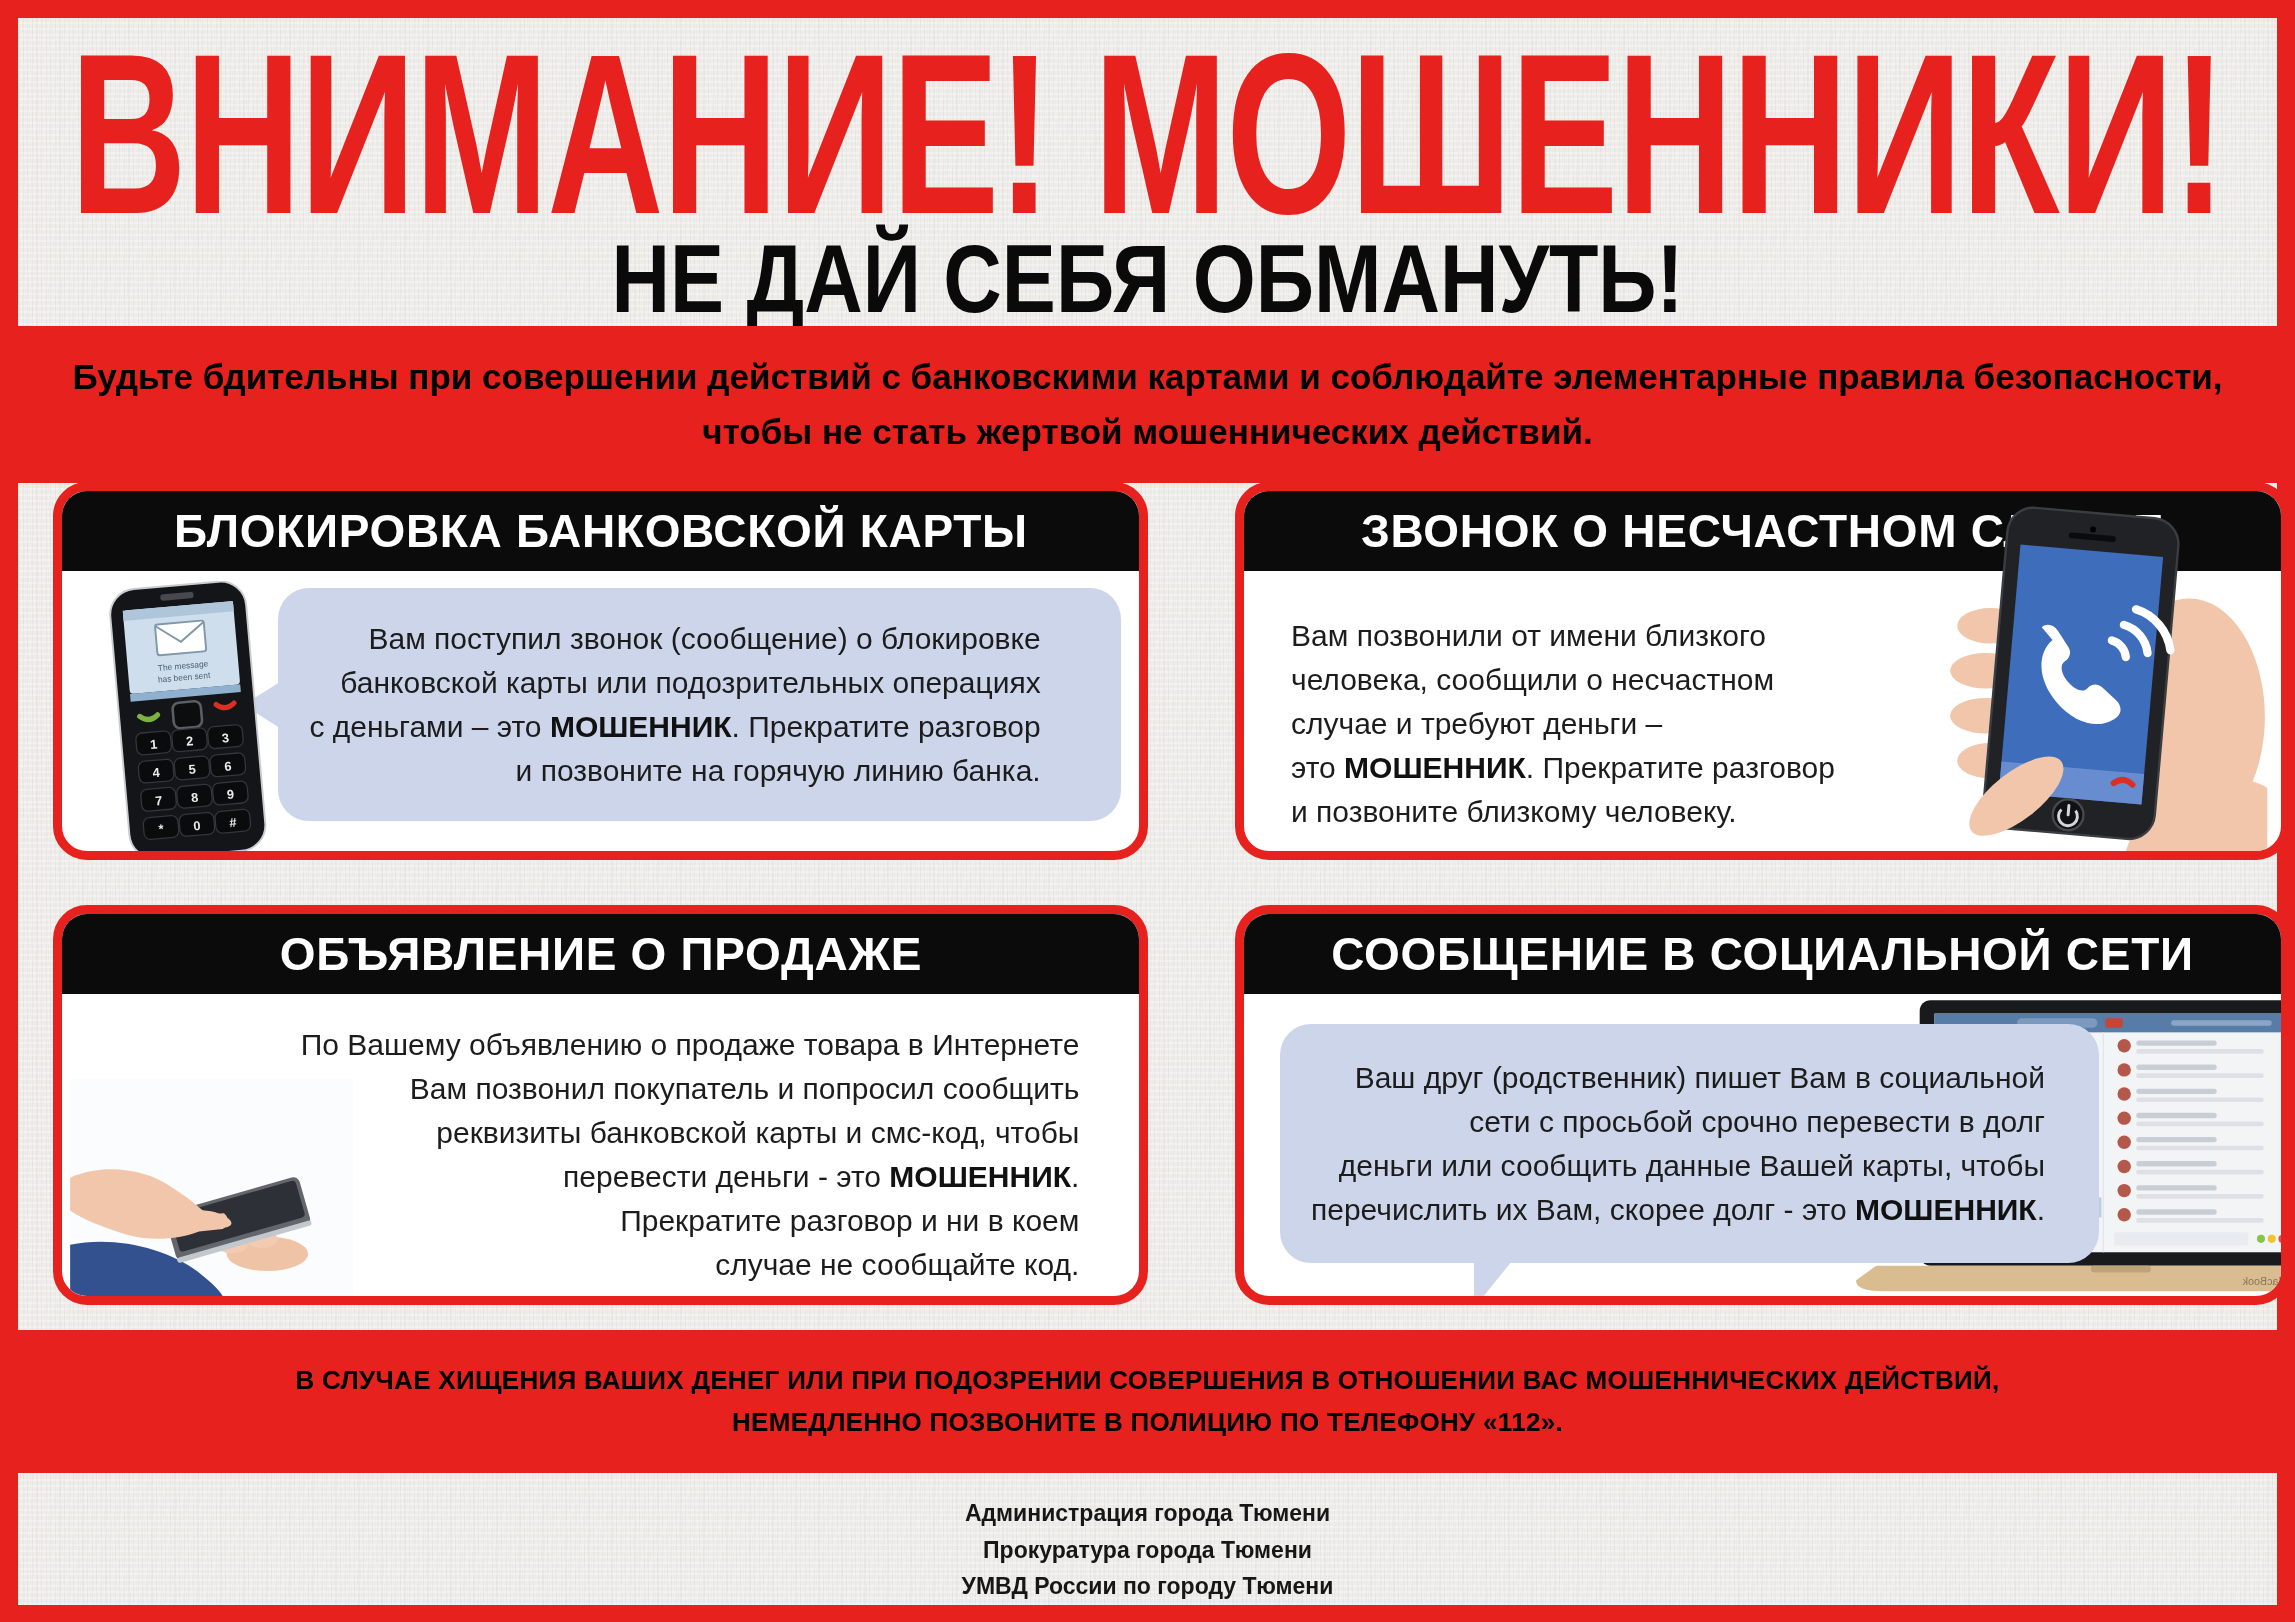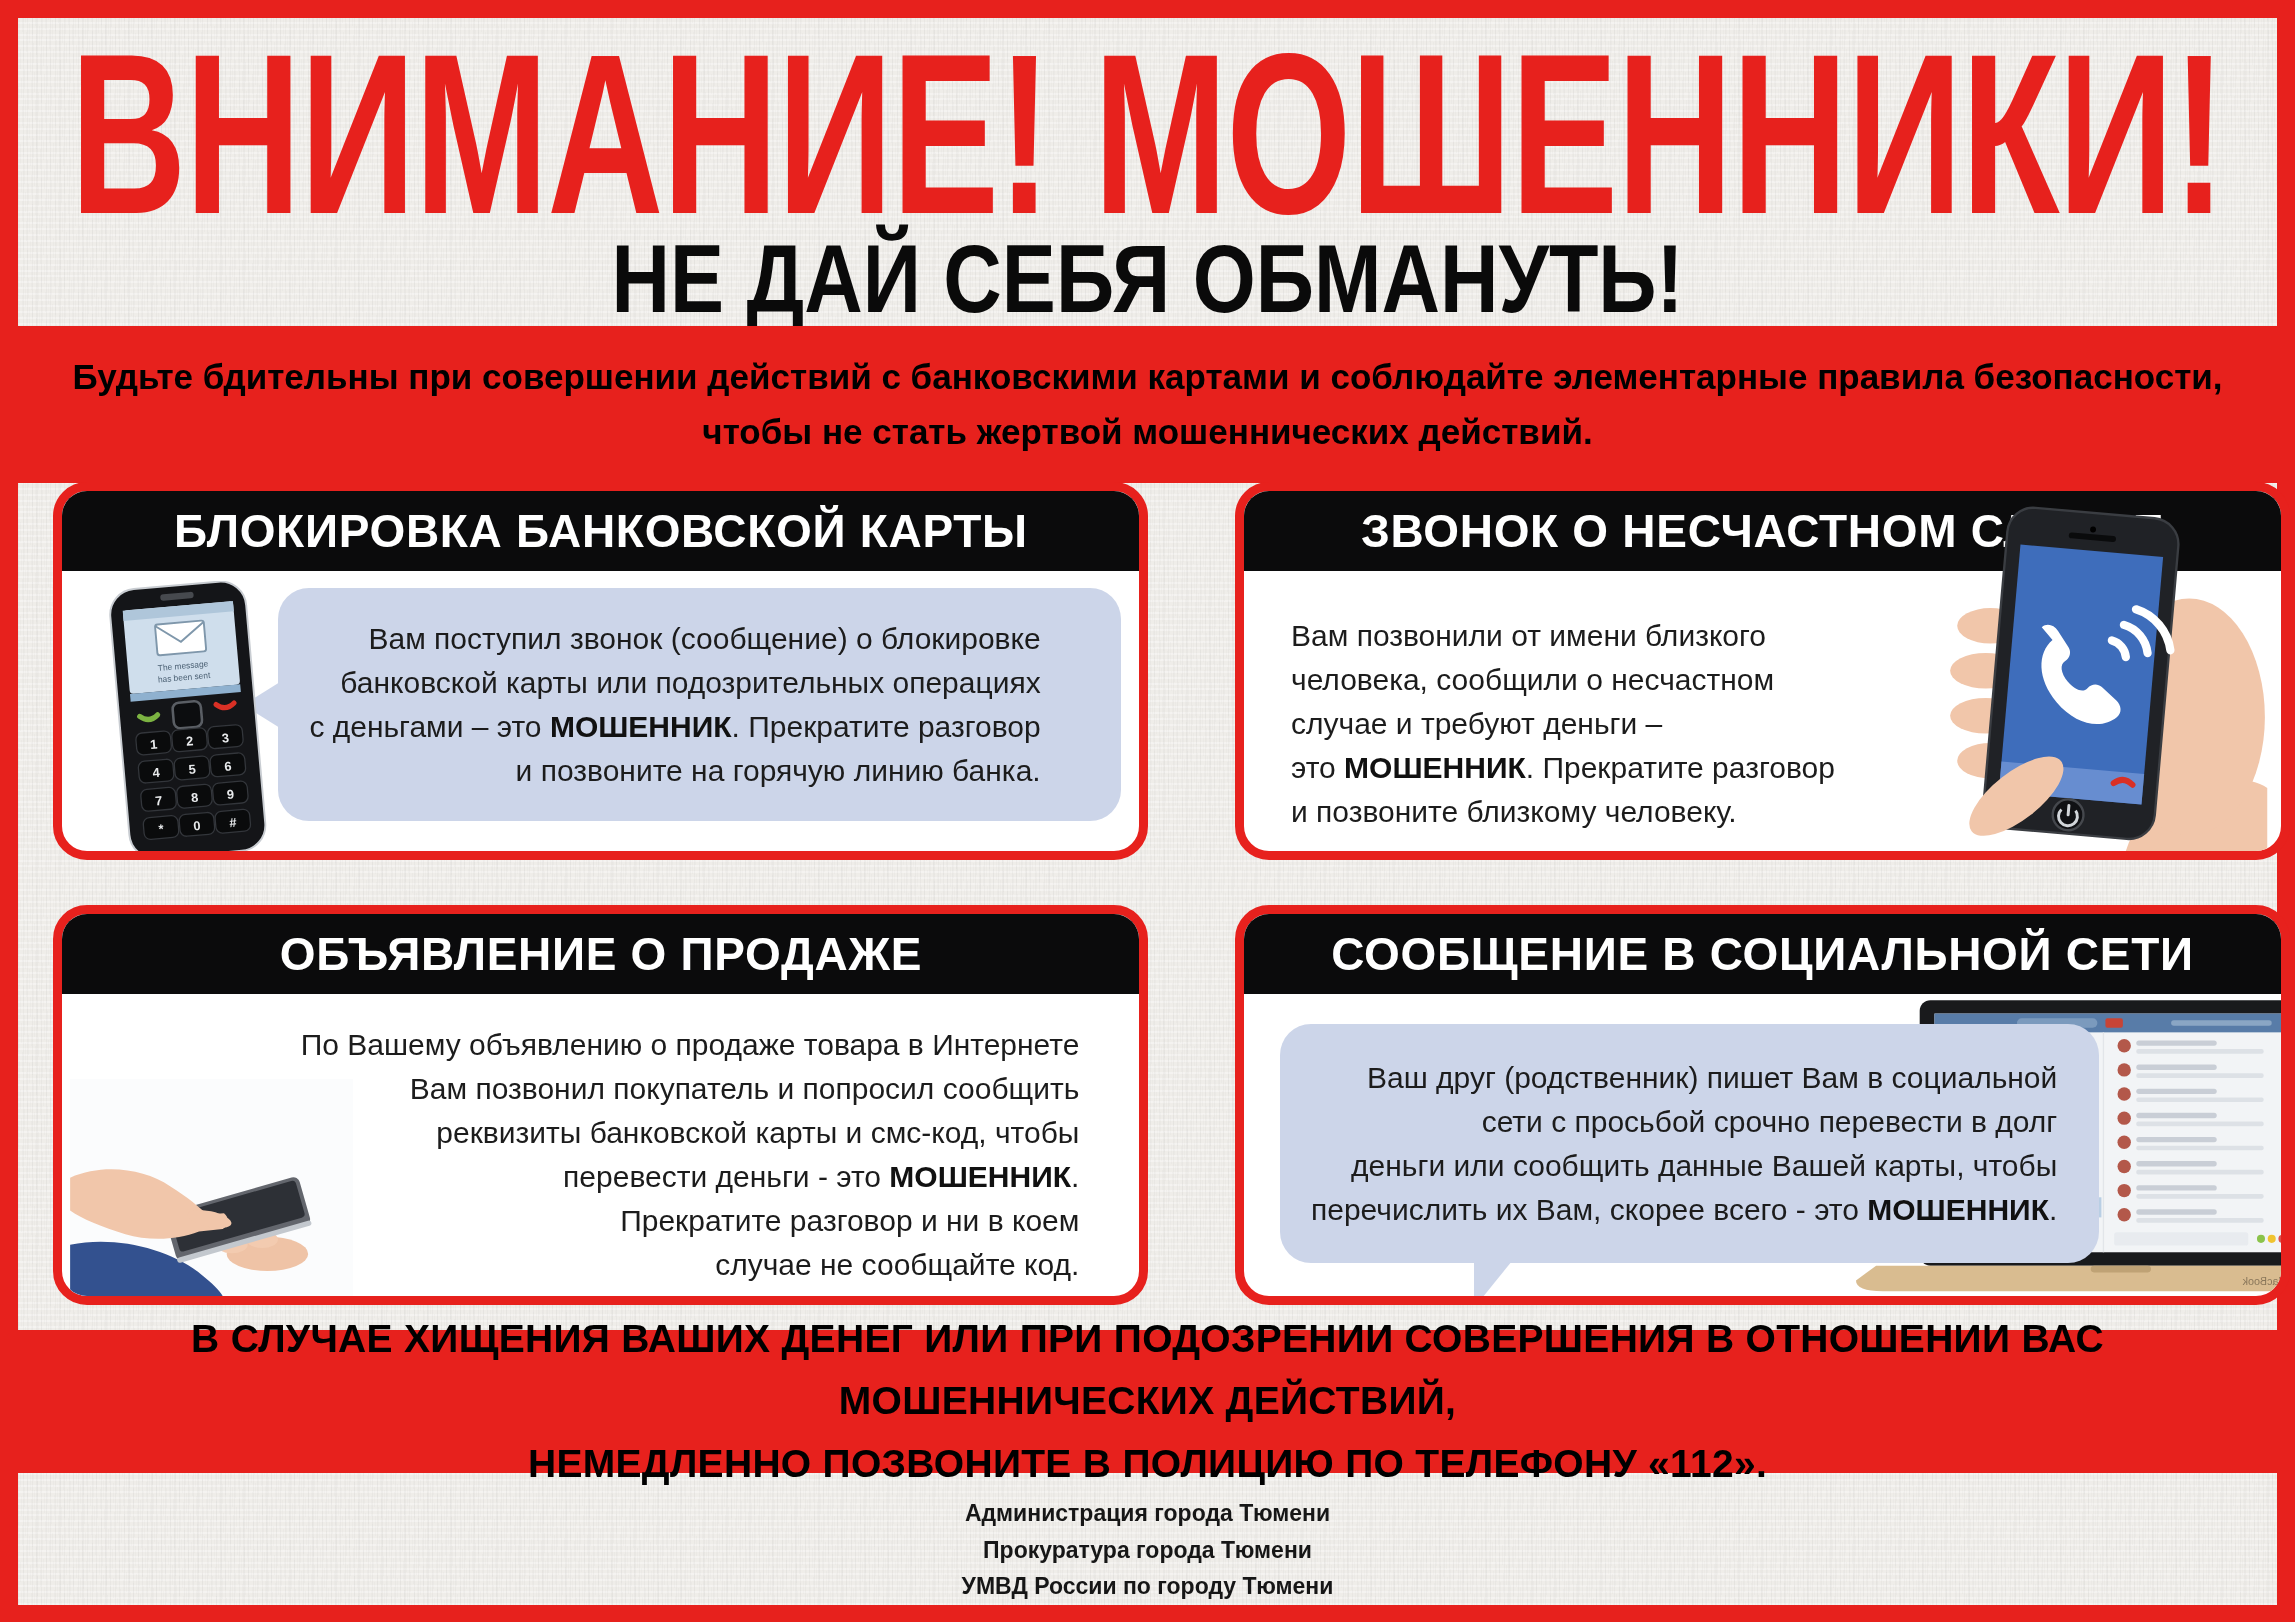--- a/index.html
+++ b/index.html
@@ -25,21 +25,21 @@
   }
   .sub-title {
     position:absolute; left:0; right:0; top:230px;
     text-align:center; color:#0a0a0a; font-weight:700; font-size:81px; line-height:1;
     white-space:nowrap; transform:scale(1,1.2); transform-origin:center top;
   }
 
   .band { position:absolute; left:0; right:0; background:#e7211d; color:#000000;
     display:flex; flex-direction:column; justify-content:center; text-align:center; }
   .band-intro { top:326px; height:157px; font-size:35px; font-weight:700; line-height:1.55; }
-  .band-warning { top:1330px; height:143px; font-size:39px; font-weight:700; line-height:1.6; letter-spacing:0.3px; }
+  .band-warning { top:1330px; height:143px; font-size:26px; font-weight:700; line-height:1.6; letter-spacing:0.3px; }
 
   .card { position:absolute; background:#ffffff; border:9.2px solid #e7211d; border-radius:34px; overflow:hidden;margin-left:24px; }
   .card1 { left:29.4px;   top:482px;  width:1095px; height:378px; }
   .card2 { left:1211px; top:482px;  width:1055px; height:378px; }
   .card3 { left:29.4px;   top:905px; width:1095px; height:400px; }
   .card4 { left:1211px; top:905px; width:1055px; height:400px; }
 
   .card-head {
     height:80px; background:#0b0b0c; color:#ffffff;
     display:flex; align-items:center; justify-content:center;
@@ -276,21 +276,21 @@
       </g>
       <path d="M30 402 L750 402 L780 424 Q780 440 740 440 L40 440 Q0 440 0 424 Z" fill="#d9bc90"></path>
       <rect x="350" y="402" width="90" height="10" rx="5" fill="#bfa275"></rect>
       <text x="-610" y="431" transform="scale(-1,1)" font-size="16" fill="#8a775a" text-anchor="middle">MacBook</text>
     </svg>
     <div class="bubble c4-bubble">
       <div class="body-wrap body-text">
           <div><span>Ваш друг (родственник) пишет Вам в социальной</span></div>
           <div><span>сети с просьбой срочно перевести в долг</span></div>
           <div><span>деньги или сообщить данные Вашей карты, чтобы</span></div>
-          <div><span>перечислить их Вам, скорее всего - это </span><strong>МОШЕННИК</strong><span>.</span></div>
+          <div><span>перечислить их Вам, скорее долг - это </span><strong>МОШЕННИК</strong><span>.</span></div>
         </div>
     </div>
     <div class="tail tail-down c4-tail"></div>
   </div>
 
   <div class="band band-warning">
     <div>В СЛУЧАЕ ХИЩЕНИЯ ВАШИХ ДЕНЕГ ИЛИ ПРИ ПОДОЗРЕНИИ СОВЕРШЕНИЯ В ОТНОШЕНИИ ВАС МОШЕННИЧЕСКИХ ДЕЙСТВИЙ,</div>
     <div>НЕМЕДЛЕННО ПОЗВОНИТЕ В ПОЛИЦИЮ ПО ТЕЛЕФОНУ «112».</div>
   </div>
 

